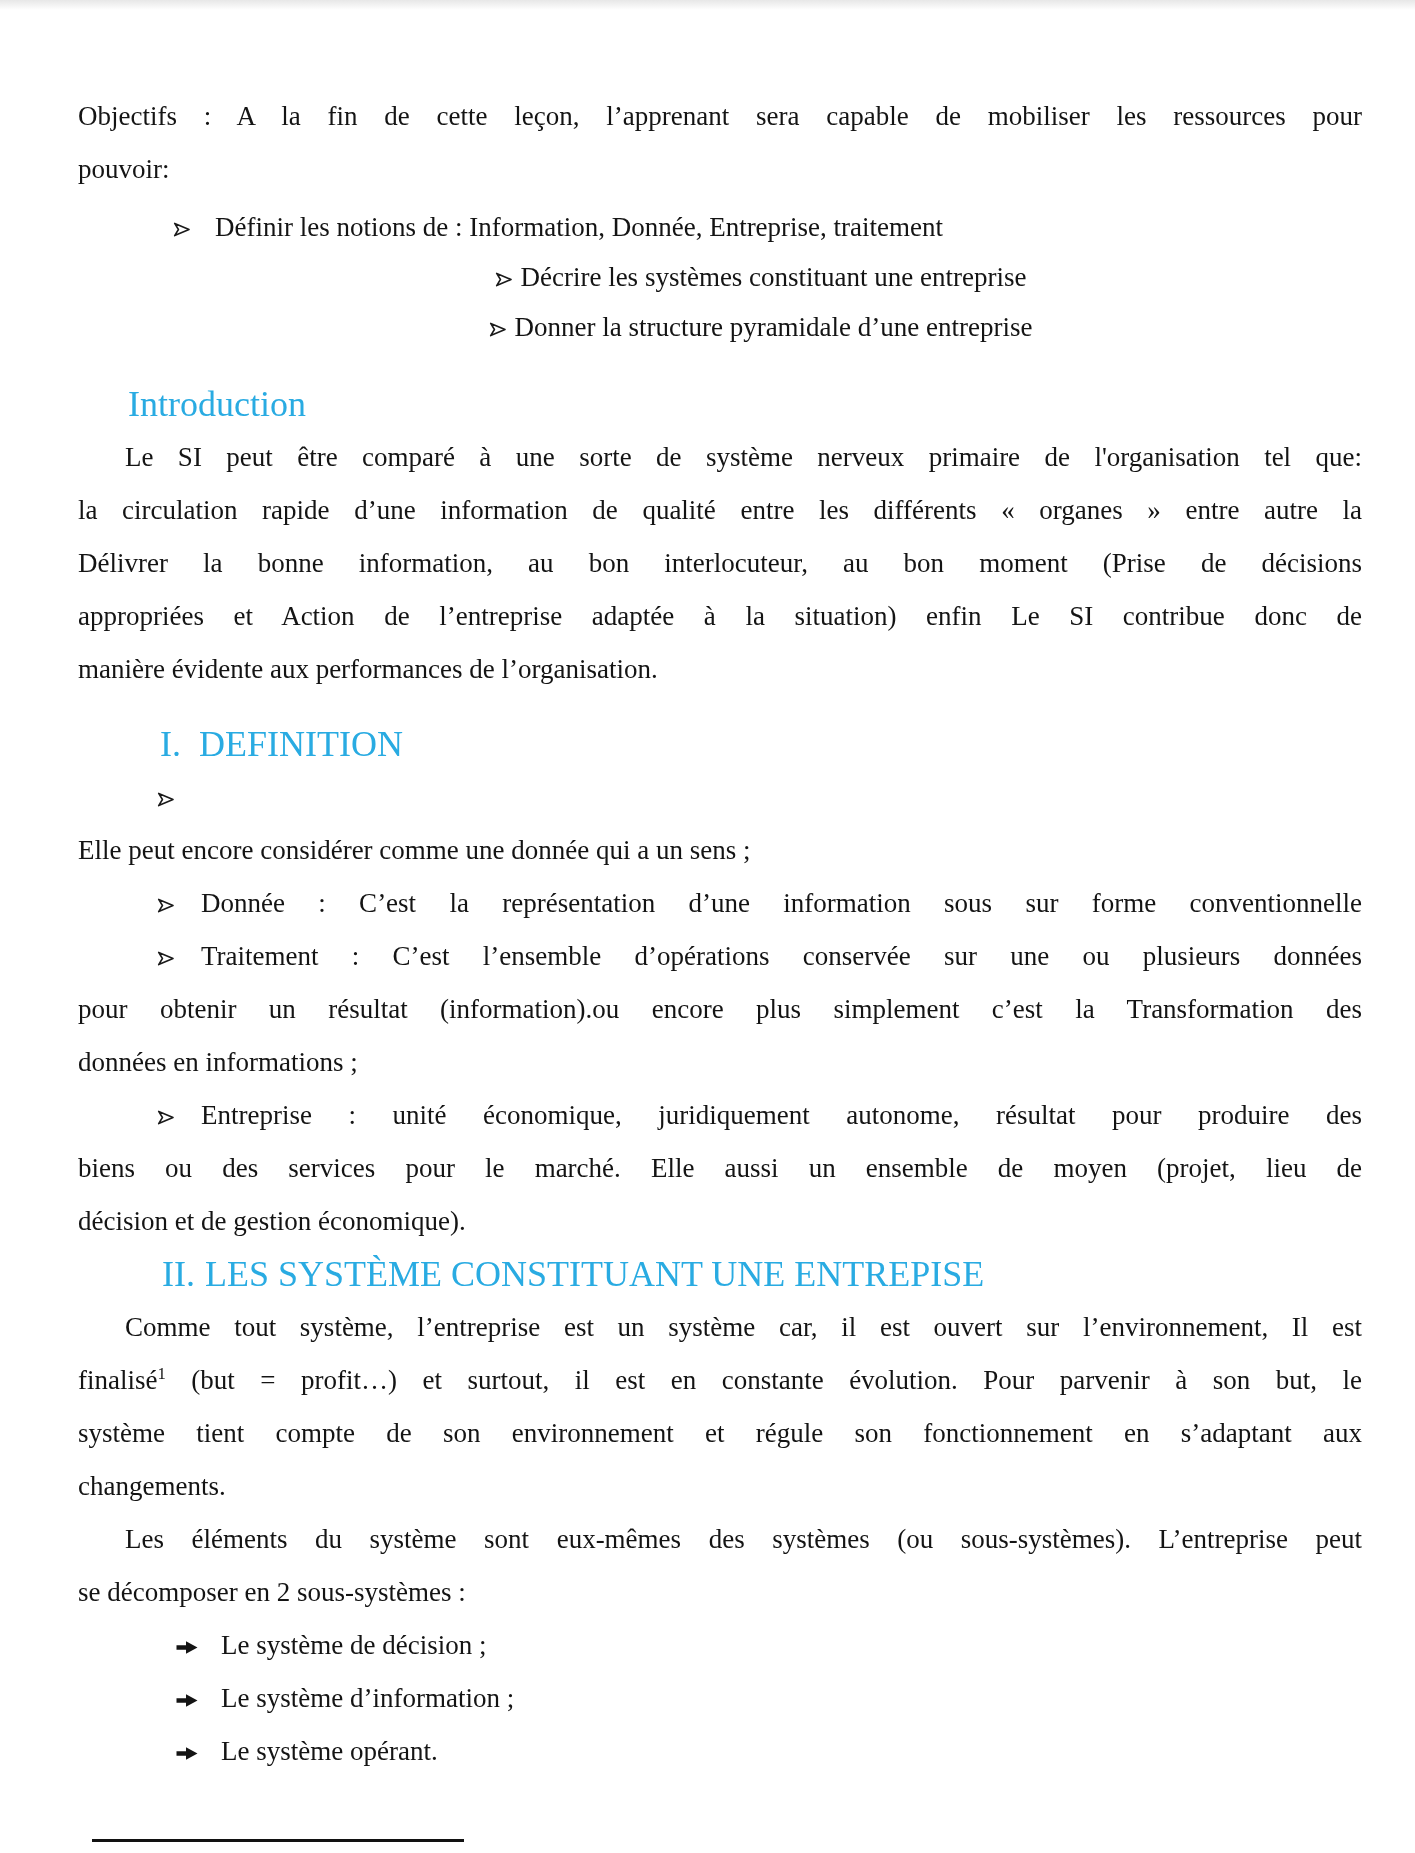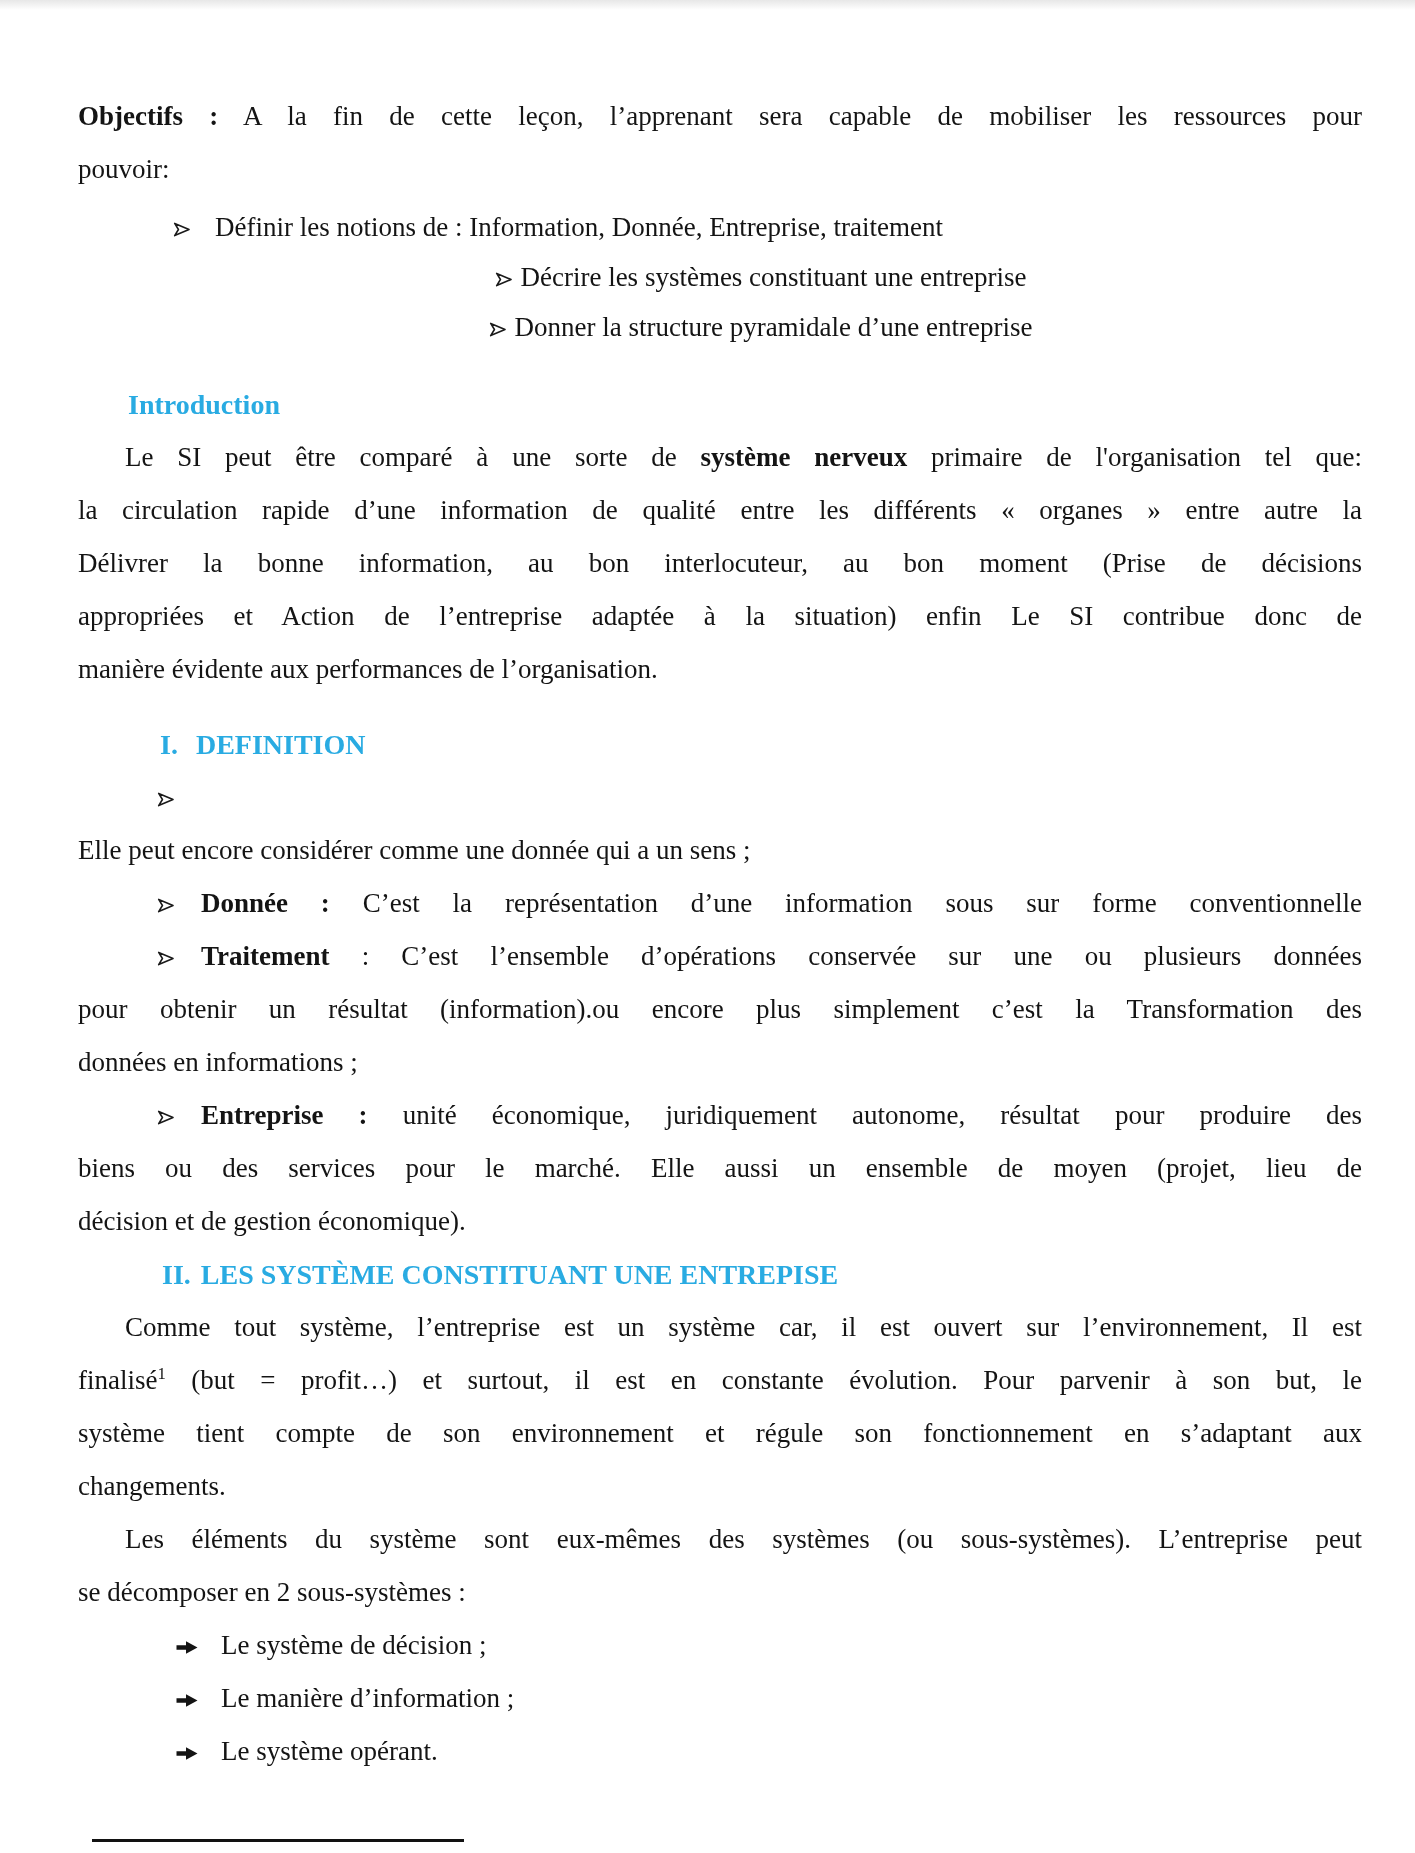--- a/index.html
+++ b/index.html
@@ -19,34 +19,34 @@
   .top-fade{
     position:absolute;top:0;left:0;width:100%;height:10px;
     background:linear-gradient(#e7e7e7,#ffffff);
   }
   .content{
     position:relative;
     padding:90px 53px 0 78px;
   }
   .ln{line-height:53px;}
   .j{text-align:justify;text-align-last:justify;}
-  .b{font-weight:bold;}
+  .b{font-weight:normal;}
   .ind{text-indent:47px;}
 
   
   .obj-list{margin-top:6px;}
   .obj-item{line-height:50px;margin-left:95px;}
   .obj-item.tight{margin-left:82px;text-align:center;}
   .obj-item .ah{margin-right:24px;}
   .obj-item.tight .ah{margin-right:7px;}
 
   
   .sec-h{
-    margin:0;font-size:28px;line-height:53px;
-    font-weight:bold;color:var(--accent);
+    margin:0;font-size:36px;line-height:53px;
+    font-weight:normal;color:var(--accent);
   }
   .h-intro{margin:26px 0 0 50px;}
   .h-def{margin:22px 0 0 82px;}
   .h-sys{margin:0 0 0 84px;}
   .num{margin-right:18px;}
   .h-sys .num{margin-right:10px;}
 
   
   .dfirst{text-indent:79px;}
   .dfirst .ah{margin-right:26px;}
@@ -169,21 +169,21 @@
 
     <div class="sub-list">
       <div class="ln sub-item">
         <span class="ha"><svg width="24" height="17" viewBox="0 0 24 17">
               <path d="M1.5 6.2 H11 V2.2 L22.5 8.5 L11 14.8 V10.8 H1.5 Z" fill="#141414"></path>
             </svg></span><span>Le système de décision ;</span>
       </div>
       <div class="ln sub-item">
         <span class="ha"><svg width="24" height="17" viewBox="0 0 24 17">
               <path d="M1.5 6.2 H11 V2.2 L22.5 8.5 L11 14.8 V10.8 H1.5 Z" fill="#141414"></path>
-            </svg></span><span>Le manière d’information ;</span>
+            </svg></span><span>Le système d’information ;</span>
       </div>
       <div class="ln sub-item">
         <span class="ha"><svg width="24" height="17" viewBox="0 0 24 17">
               <path d="M1.5 6.2 H11 V2.2 L22.5 8.5 L11 14.8 V10.8 H1.5 Z" fill="#141414"></path>
             </svg></span><span>Le système opérant.</span>
       </div>
     </div>
 
   </div>
 

